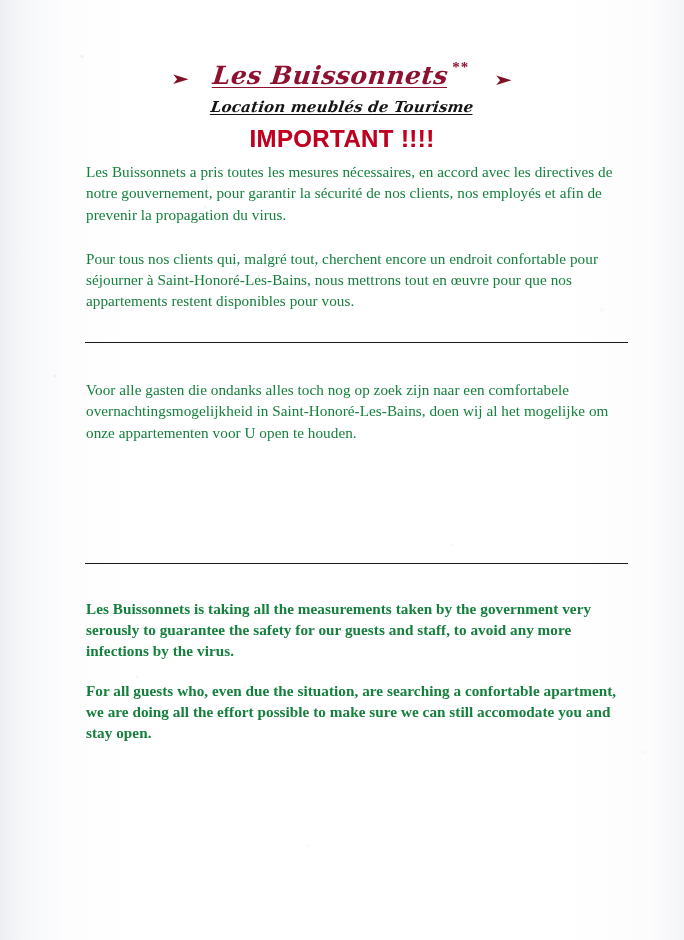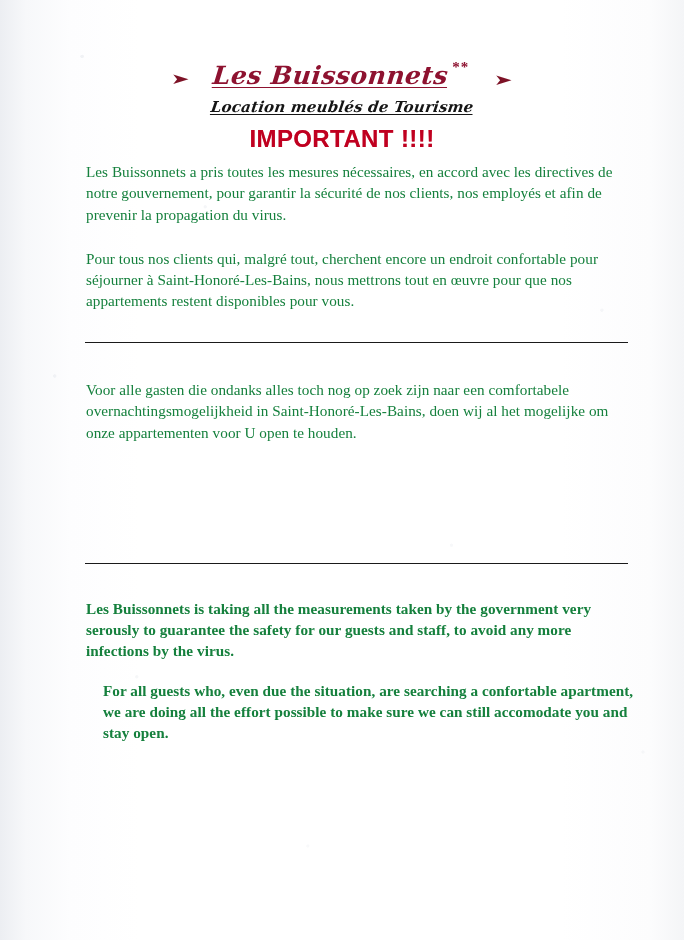--- a/index.html
+++ b/index.html
@@ -153,21 +153,21 @@
 
   
   #section-fr  { top: 161px; }
   #rule-1      { top: 342px; }
   #section-nl  { top: 379px; }
   #rule-2      { top: 563px; }
   #section-en  { top: 598px; }
 
   
   #section-en p.para { line-height: 21px; font-weight: bold; }
-  #section-en p.para + p.para { margin-top: 19px; margin-left: 17px; }
+  #section-en p.para + p.para { margin-top: 19px; }
 </style>
 </head>
 <body>
 
 <div class="page"></div>
 <div class="page-noise"></div>
 
 <div class="content">
 
   <div class="letterhead">

